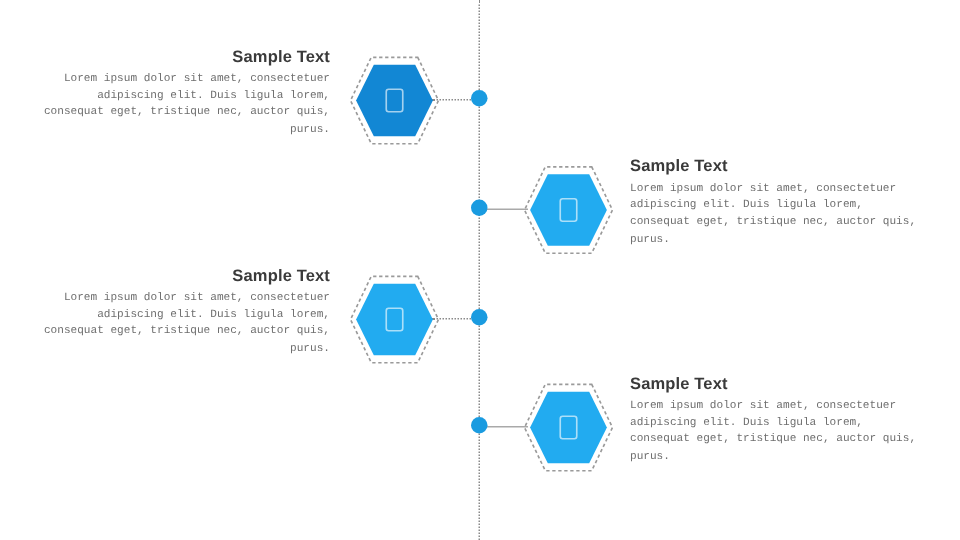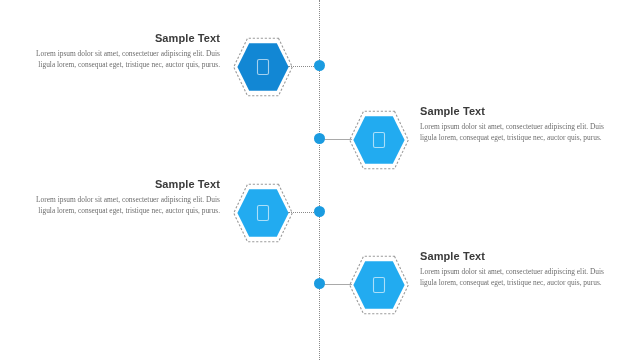--- a/index.html
+++ b/index.html
@@ -58,21 +58,21 @@
     font-family: "Liberation Sans", sans-serif;
     font-size: 11px;
     font-weight: bold;
     color: #3a3a3a;
     line-height: 13px;
     margin: 0 0 3px 0;
     letter-spacing: 0.1px;
   }
 
   .entry-body {
-    font-family: Liberation Serif, serif;
+    font-family: Liberation Mono, monospace;
     font-size: 7.4px;
     color: #6e6e6e;
     line-height: 11.2px;
     margin: 0;
   }
 
   
   .hex-wrap {
     position: absolute;
     top: 4px;

